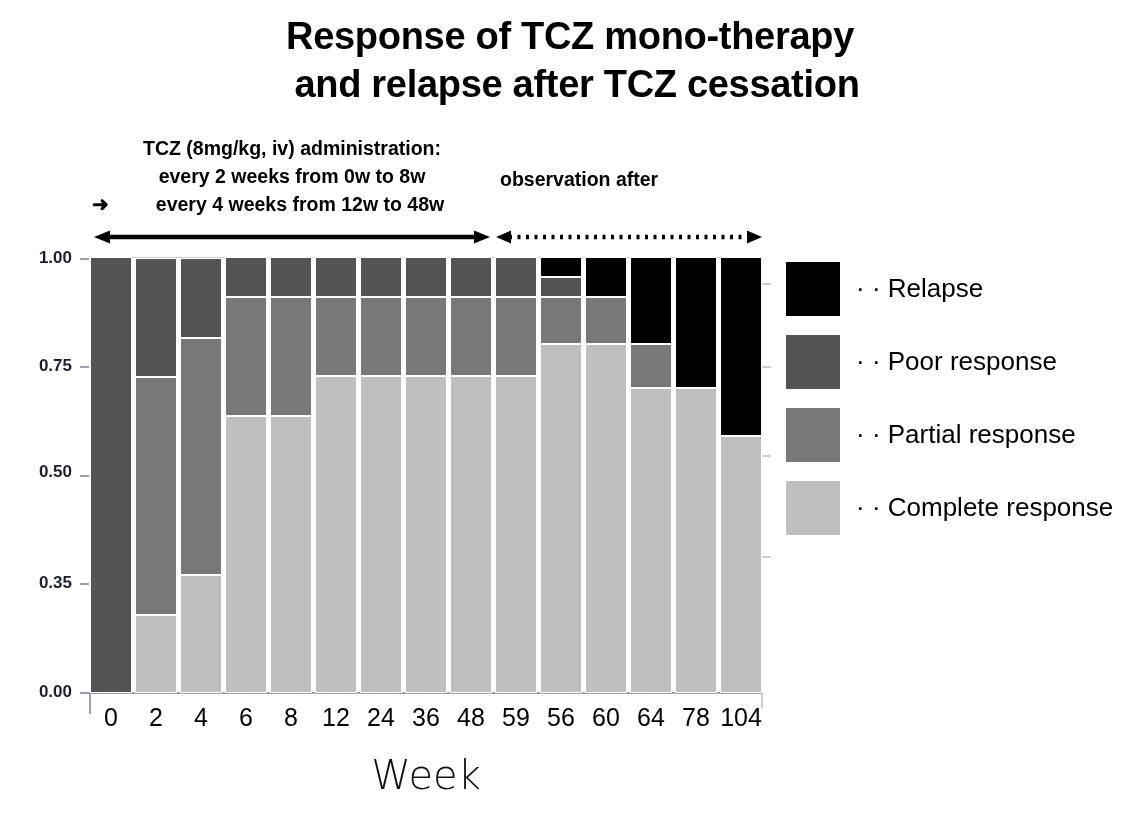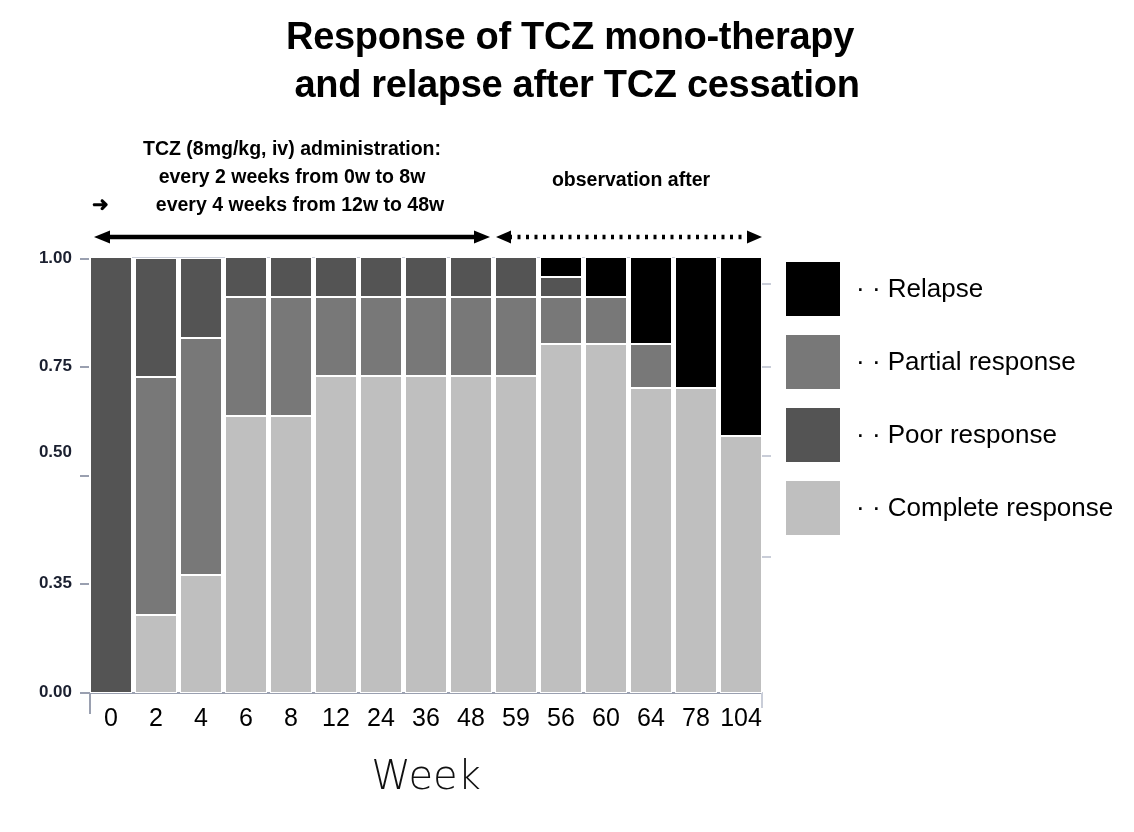--- a/index.html
+++ b/index.html
@@ -39,21 +39,21 @@
   }
   .annot-left .ln { display:block; white-space: nowrap; }
   .annot-left .ln3 { padding-left: 16px; position: relative; }
   .annot-left .ln3 .arrowglyph {
     position:absolute; left: 0px; top: 1px; font-size: 20px; line-height: 27px;
   }
 
   .annot-right {
     position: absolute;
     left: 500px; top: 165px; width: 262px;
-    text-align: center;
+    text-align: left;
     font-weight: bold;
     font-size: 19.5px;
     line-height: 28px;
     color: #000;
   }
   .annot-right .ln { display:block; white-space: nowrap; }
 
   
   .arrow-row { position:absolute; left:0; top:226px; width:1134px; height:22px; }
   .arr-solid { position:absolute; left:94px; top:4px; width:396px; height:14px; }
@@ -211,21 +211,21 @@
   <div class="baseline"></div>
   <div class="axis-down"></div>
   <div class="axis-down-r"></div>
 
   <div class="ylab" style="left:0px; top:248px;padding-left:23px;">1.00</div>
   <div class="ymark" style="top:258px;"></div>
 
   <div class="ylab" style="left:0px; top:356px;">0.75</div>
   <div class="ymark" style="top:366px;"></div>
 
-  <div class="ylab" style="left:0px; top:442px;">0.50</div>
+  <div class="ylab" style="left:0px; top:462px;">0.50</div>
   <div class="ymark" style="top:475px;"></div>
 
   <div class="ylab" style="left:0px; top:573px;">0.35</div>
   <div class="ymark" style="top:583px;"></div>
 
   <div class="ylab" style="left:0px; top:682px;">0.00</div>
   <div class="ymark" style="top:692px;"></div>
 
   <div class="rmark" style="top:283px;"></div>
   <div class="rmark" style="top:366px;"></div>
@@ -326,26 +326,26 @@
     </div>
 
   <div class="xaxis-title">Week</div>
 
   <div class="legend">
     <div class="legend-row">
       <div class="swatch" id="sw0" style="background: rgb(0, 0, 0);"></div>
       <div class="legend-label">· · Relapse</div>
     </div>
     <div class="legend-row">
+      <div class="swatch" id="sw1" style="background: rgb(84, 84, 84);"></div>
+      <div class="legend-label">· · Poor response</div>
+    </div>
+    <div class="legend-row">
       <div class="swatch" id="sw2" style="background: rgb(120, 120, 120);"></div>
       <div class="legend-label">· · Partial response</div>
-    </div>
-    <div class="legend-row">
-      <div class="swatch" id="sw1" style="background: rgb(84, 84, 84);"></div>
-      <div class="legend-label">· · Poor response</div>
     </div>
     <div class="legend-row">
       <div class="swatch" id="sw3" style="background: rgb(191, 191, 191);"></div>
       <div class="legend-label">· · Complete response</div>
     </div>
   </div>
 
 </div>
 
 </body></html>

